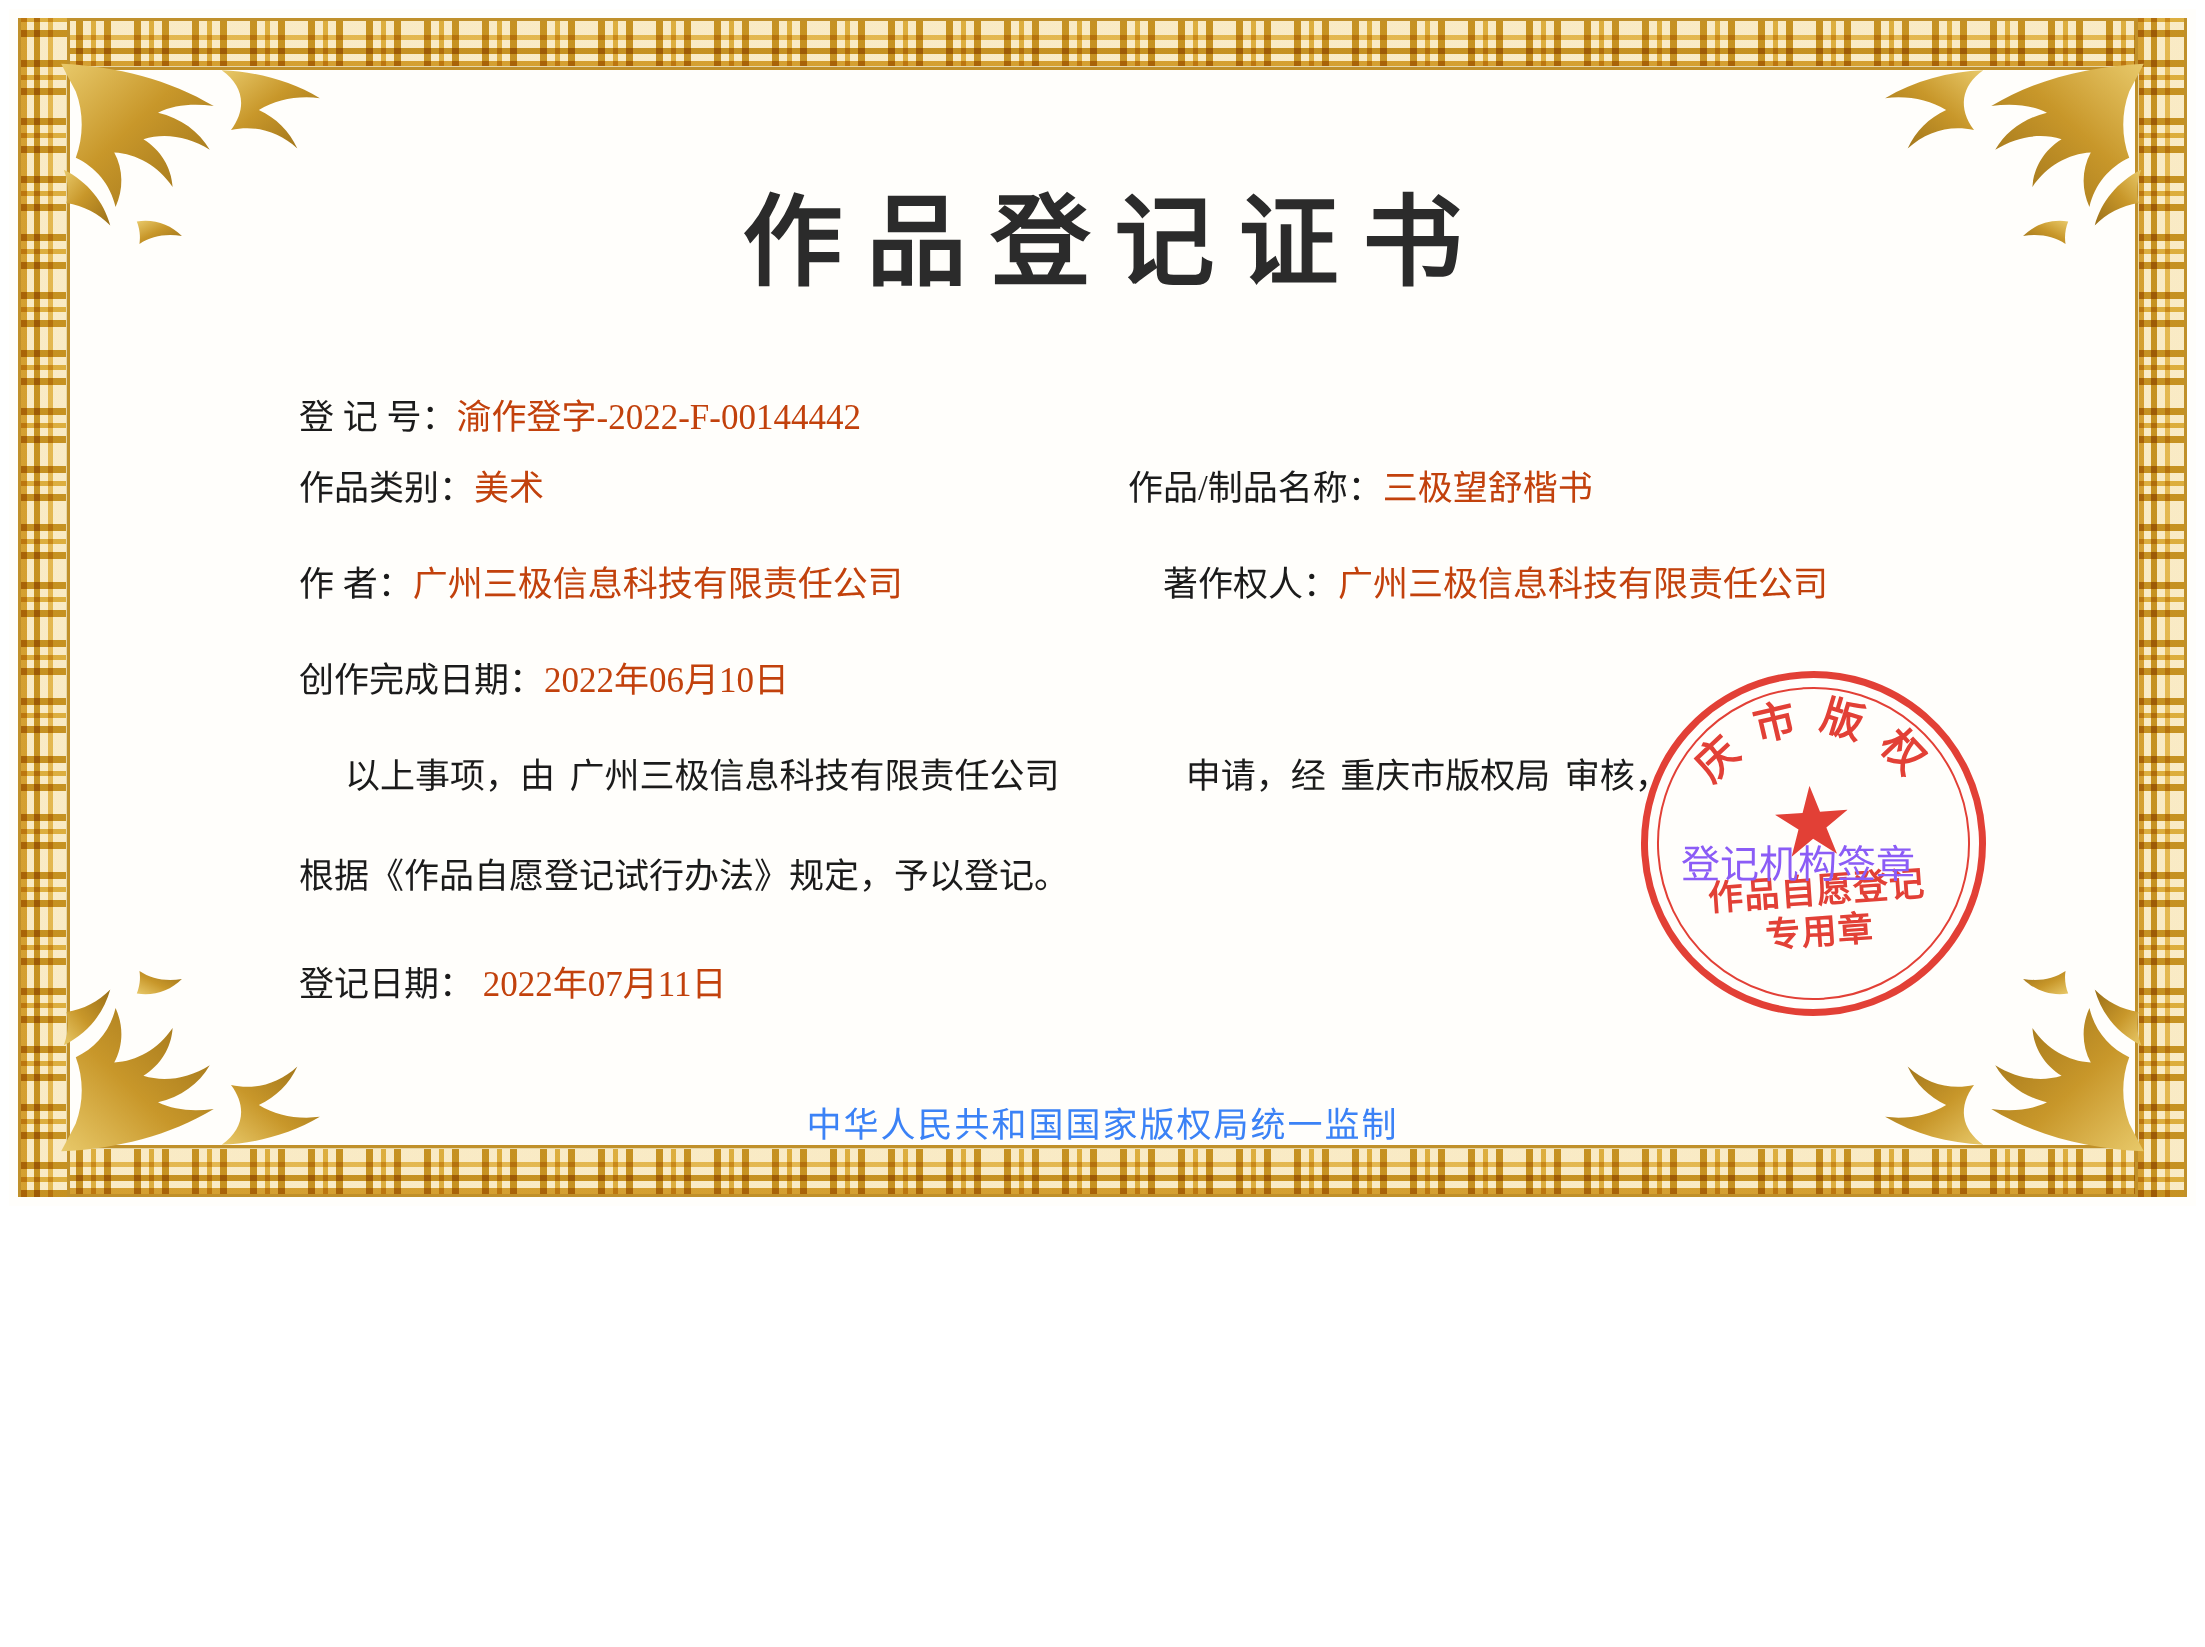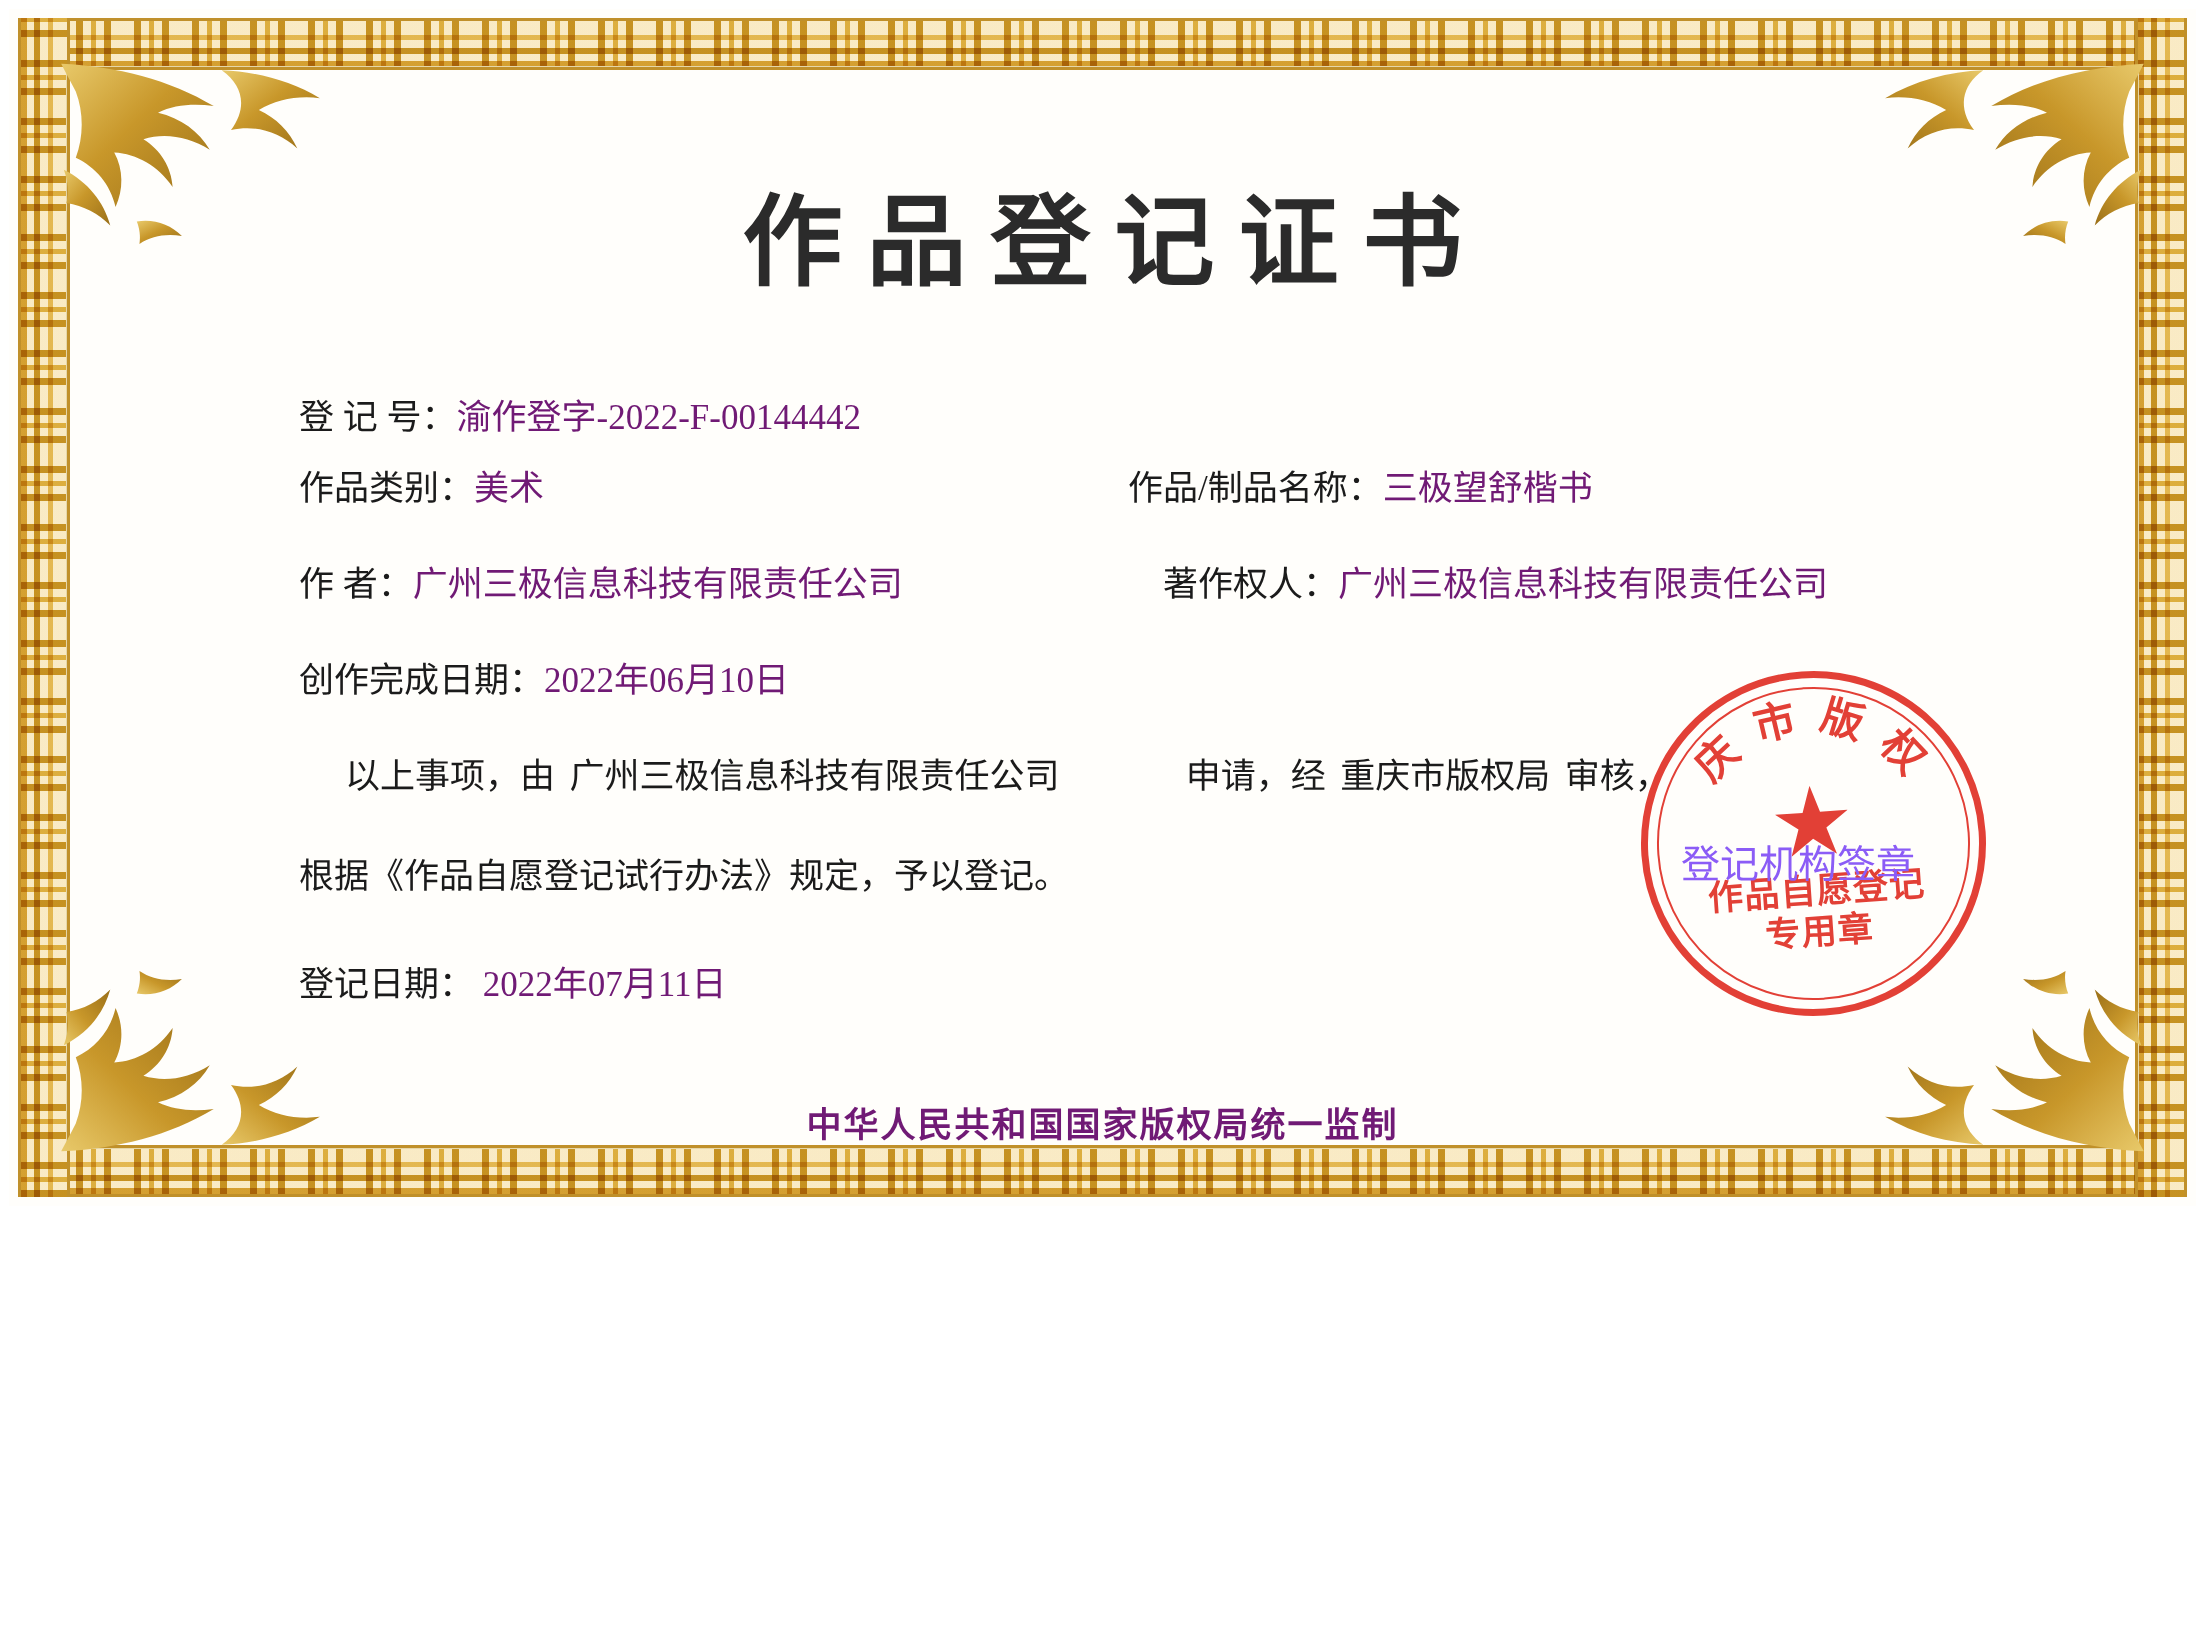--- a/index.html
+++ b/index.html
@@ -152,21 +152,21 @@
   }
   .field-row .col {
     display: flex;
     align-items: baseline;
     white-space: nowrap;
   }
   .col-left  { width: 864px; flex: 0 0 864px; }
   .col-right { flex: 1 1 auto; }
 
   .label { color: #1b1b1b; }
-  .value { color: #701a75; }
+  .value { color: #c2410c; }
 
   .reg-no-row { margin-bottom: 36px; }
 
   
   .statement {
     margin-top: 40px;
     padding-left: 206px;
     padding-right: 153px;
     font-size: 35px;
     line-height: 1;
@@ -243,24 +243,24 @@
     white-space: nowrap;
     z-index: 3;
   }
 
   .footer {
     position: absolute;
     left: 0; right: 0;
     bottom: 68px;
     text-align: center;
     font-family: "DejaVu Serif", "Liberation Serif", serif;
-    font-weight: 700;
+    font-weight: 400;
     font-size: 35px;
     letter-spacing: 2px;
-    color: #701a75;
+    color: #3b82f6;
   }
 </style>
 </head>
 <body>
 
 <div class="certificate">
 
   <div class="border-frame">
     <div class="meander meander-h meander-top"></div>
     <div class="meander meander-h meander-bottom"></div>

